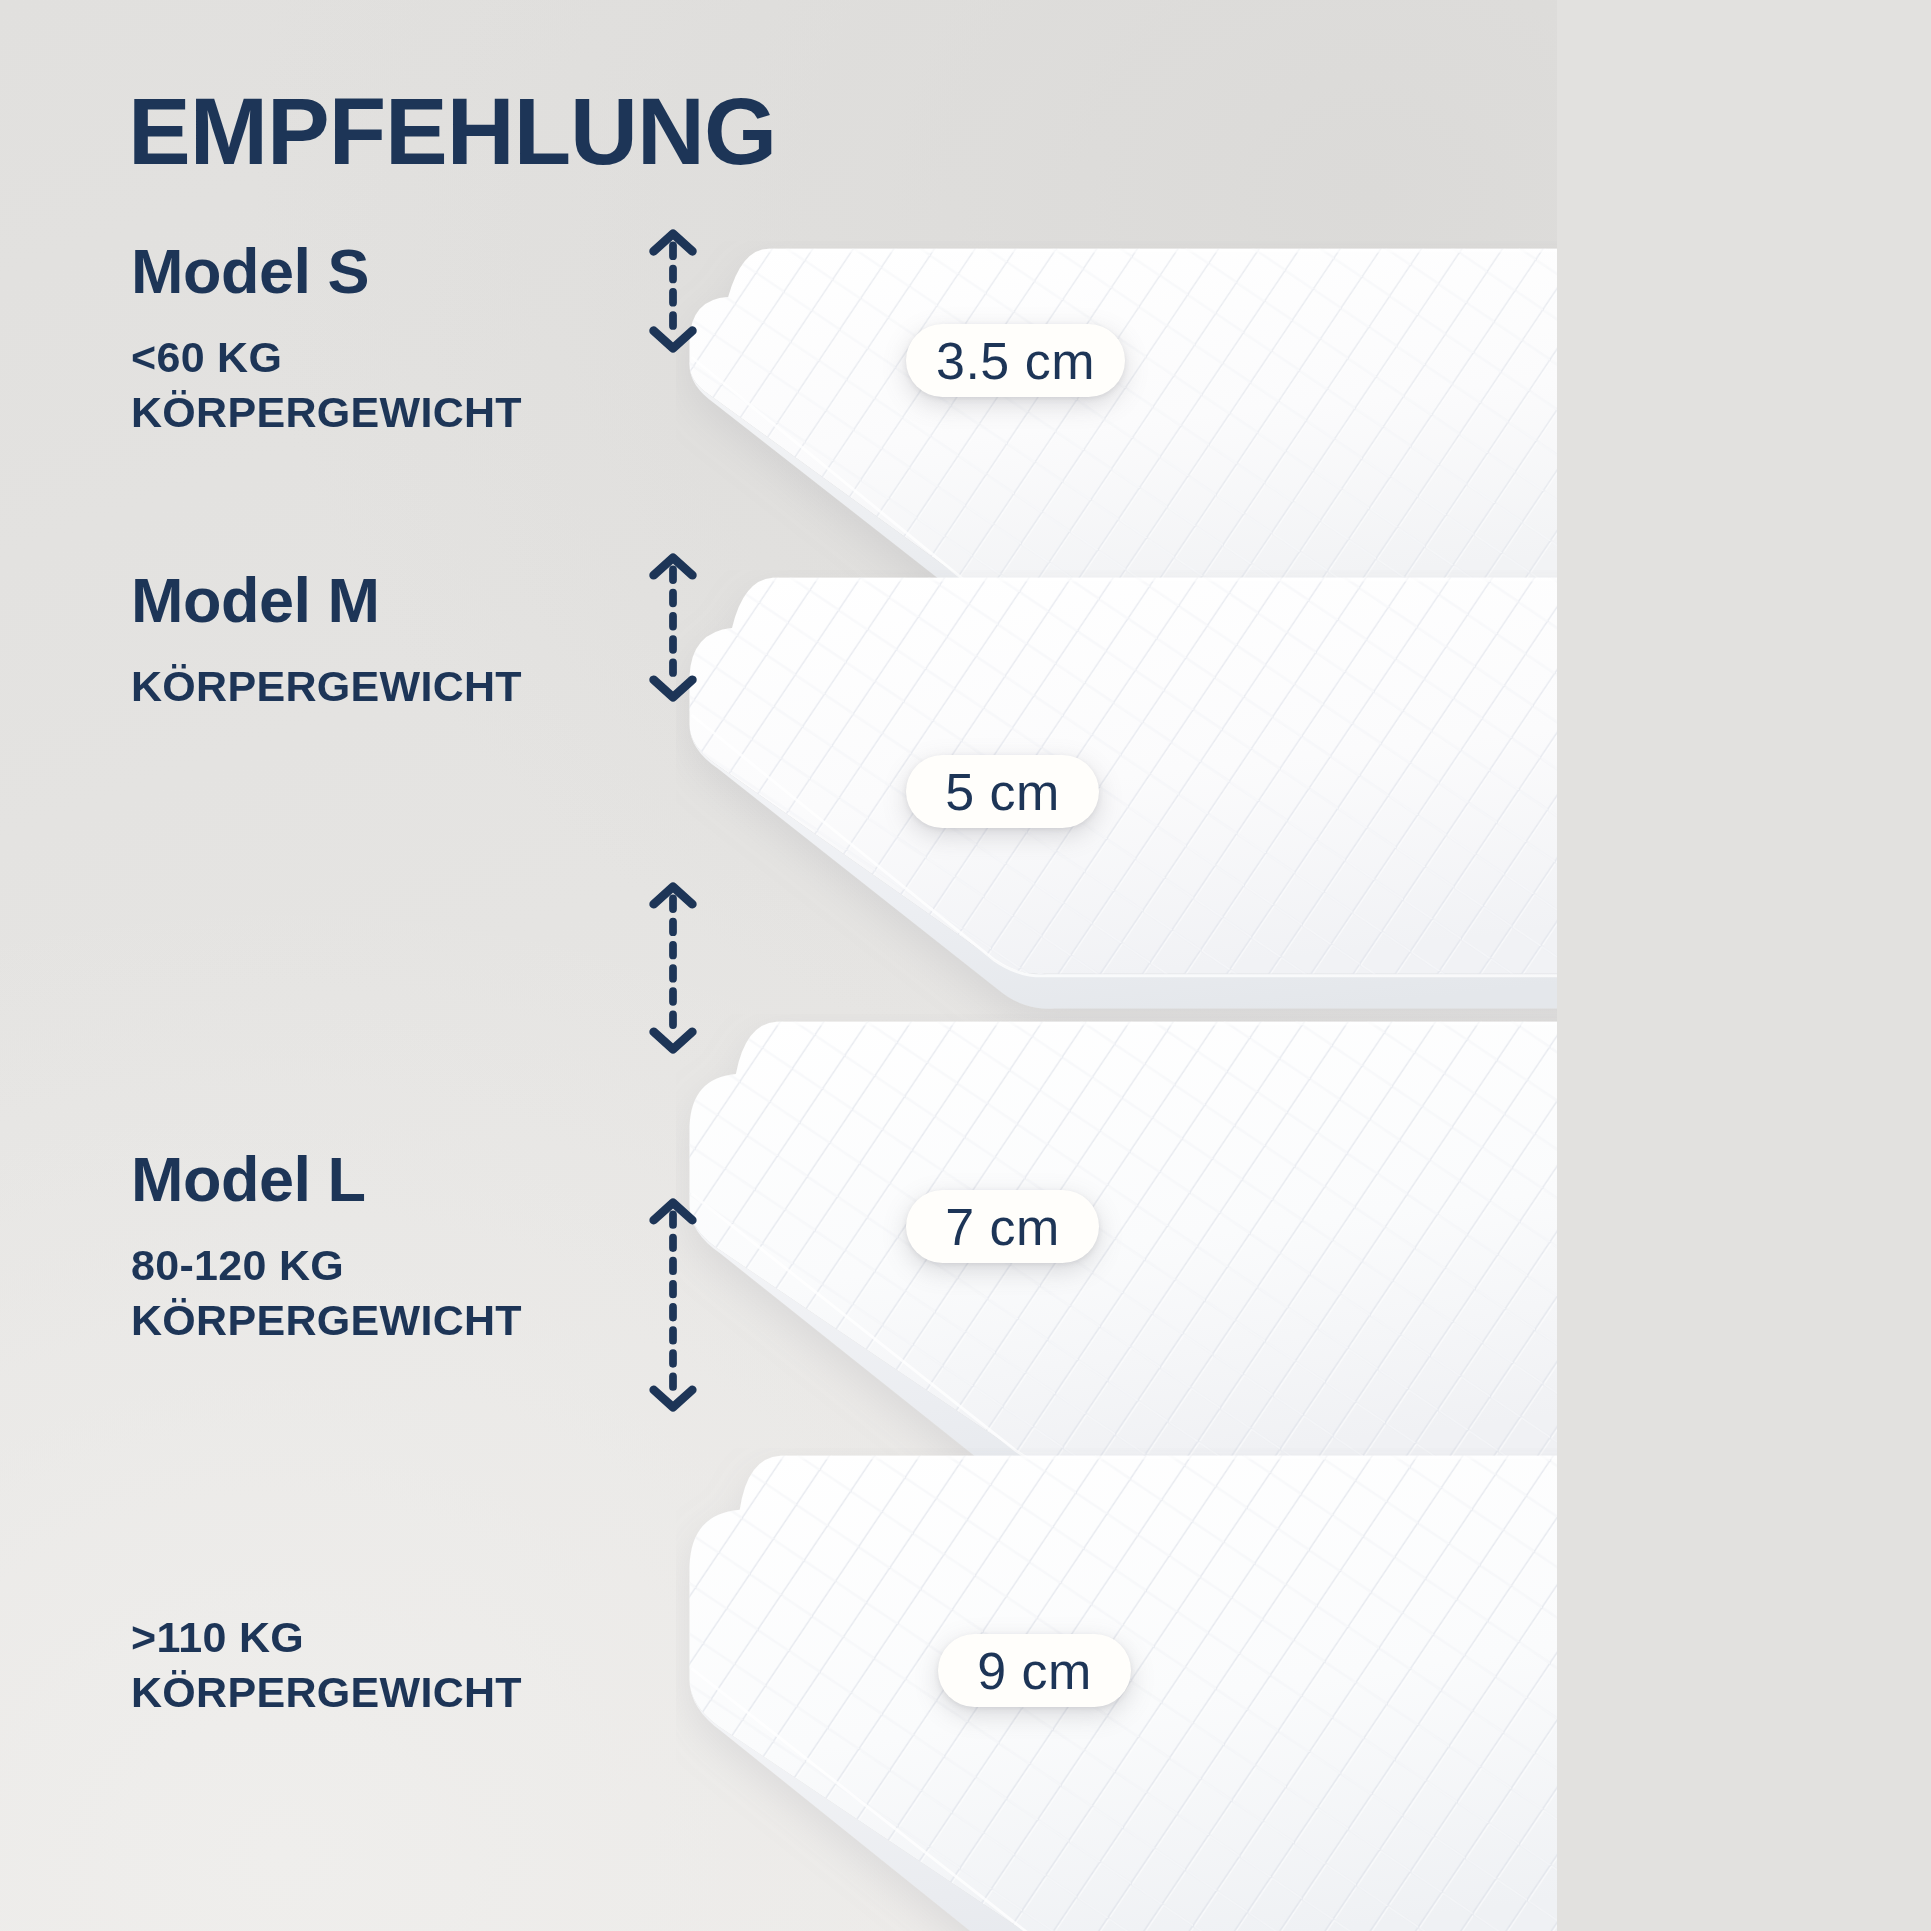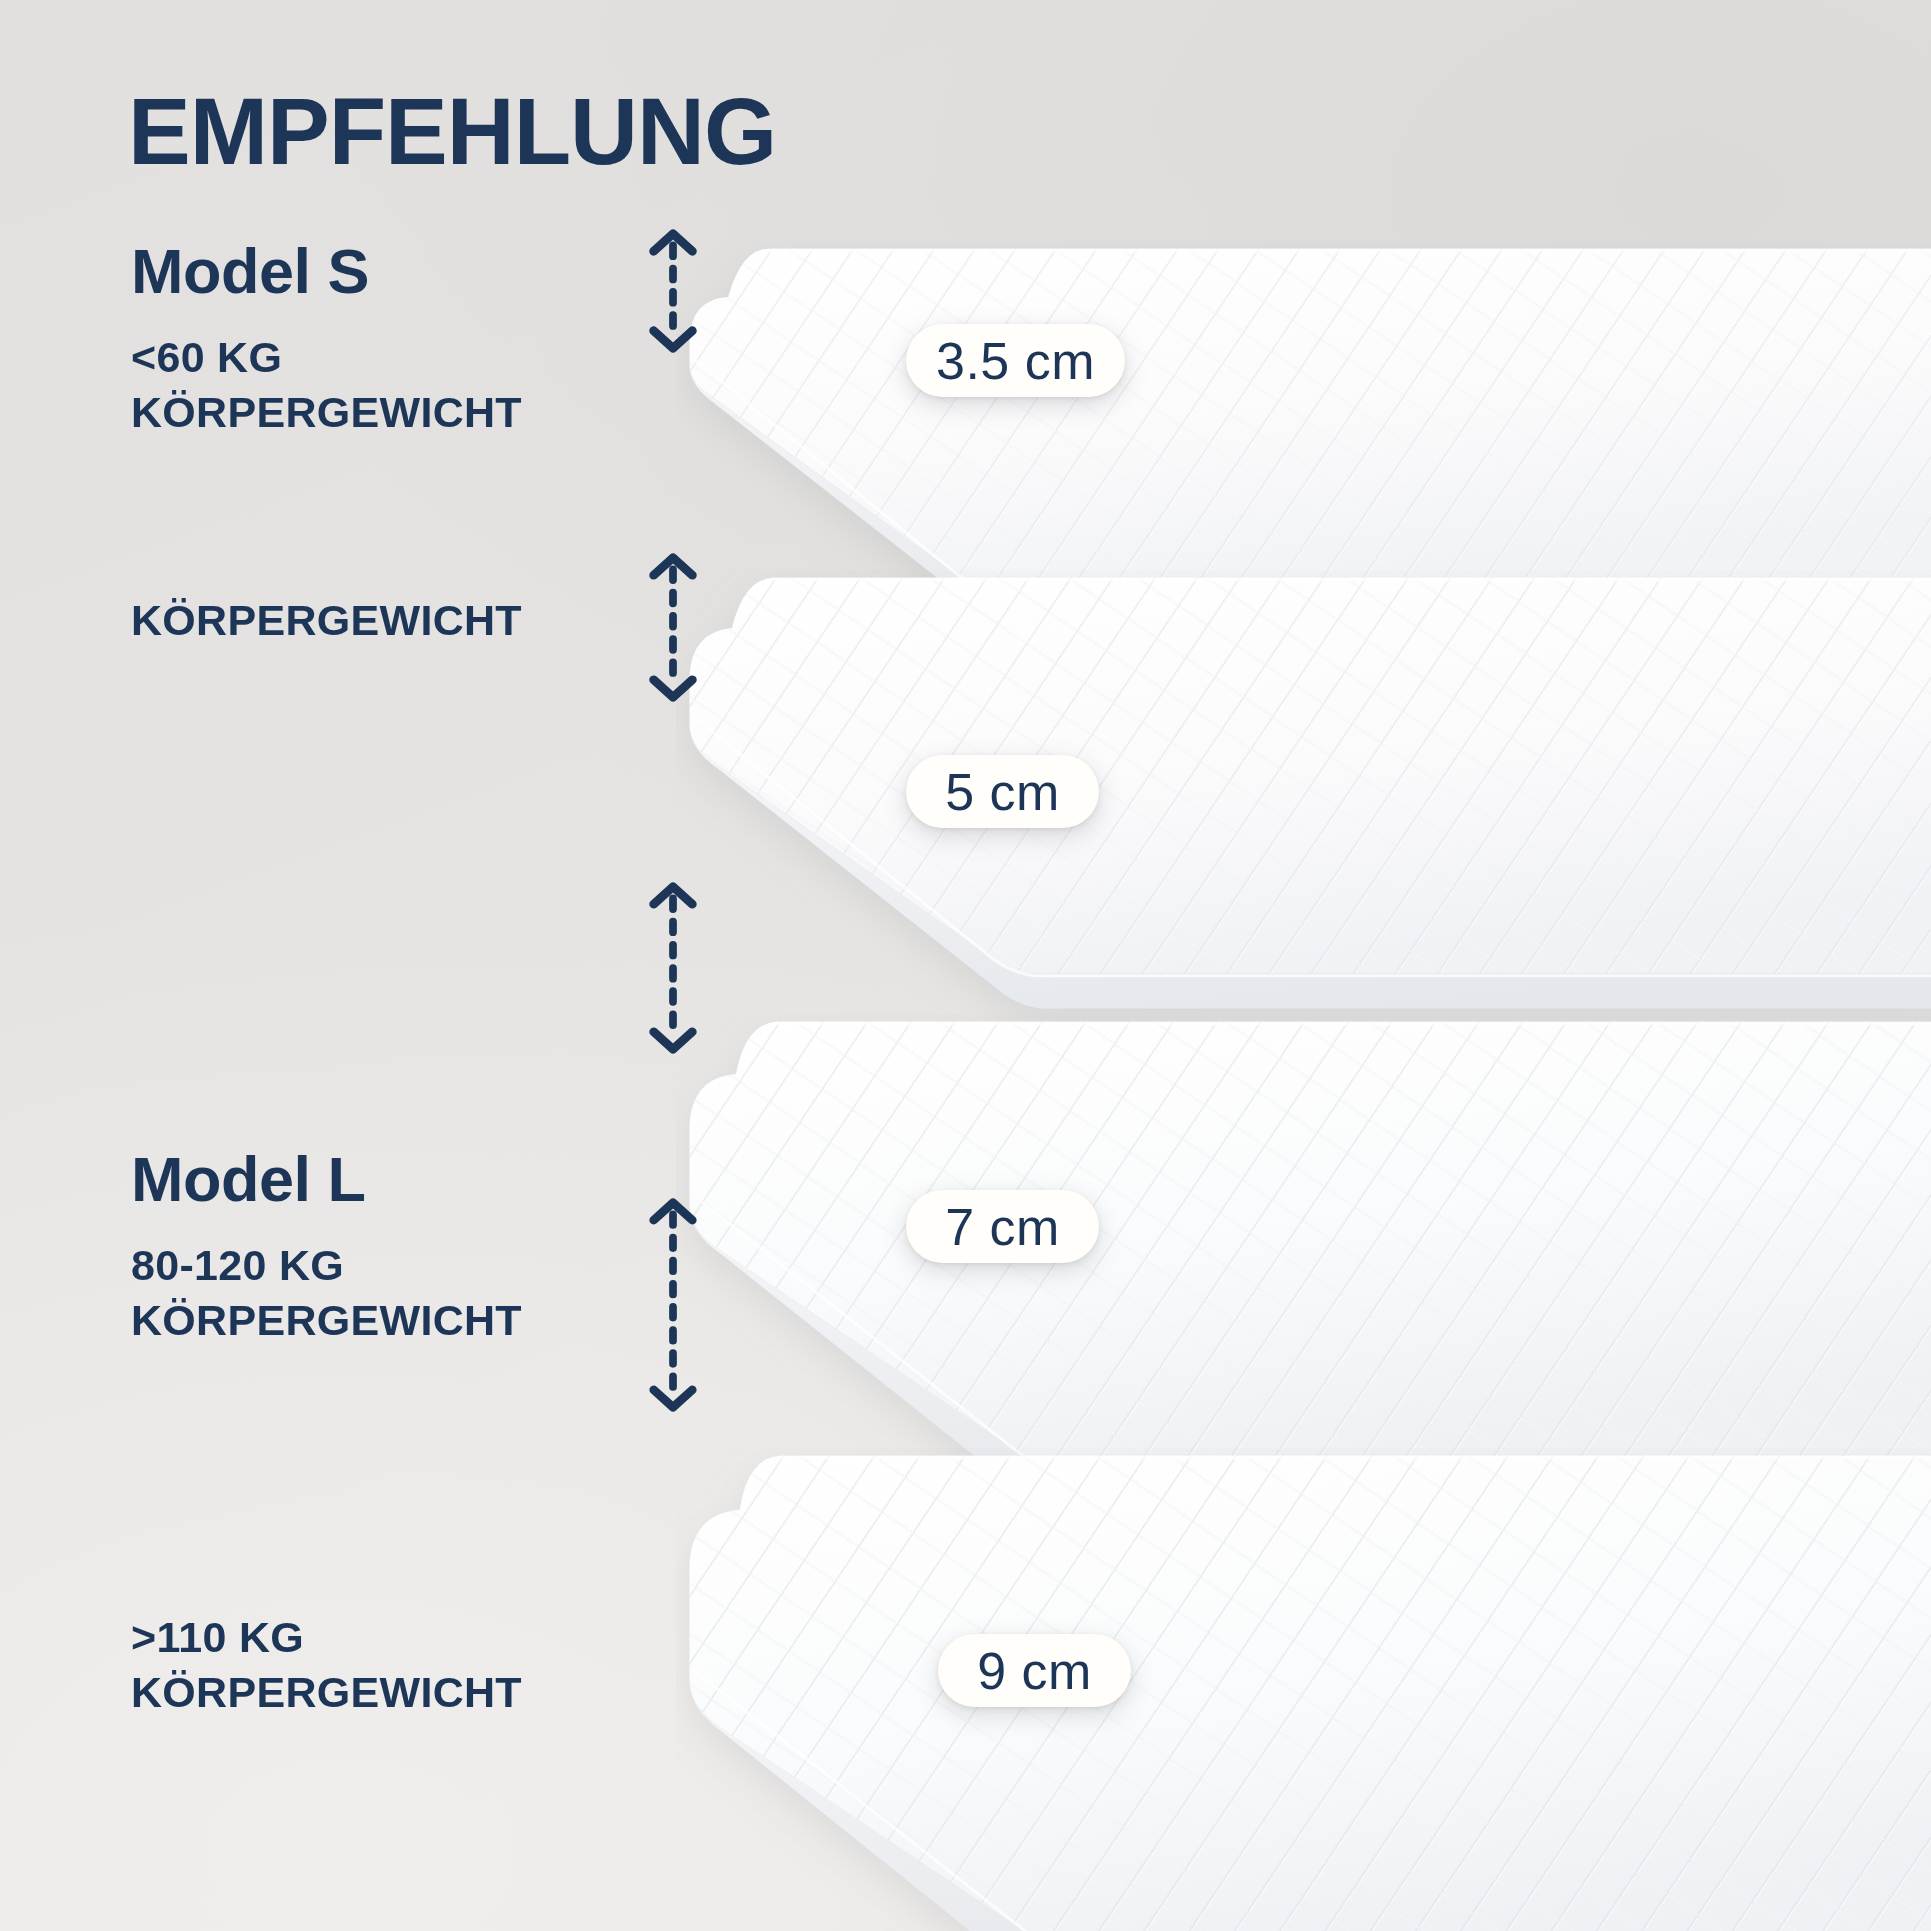--- a/index.html
+++ b/index.html
@@ -6,21 +6,21 @@
   html,body { width:1931px; height:1931px; overflow:hidden; }
   body {
     font-family:"Liberation Sans", sans-serif;
     background:#e2e1df;
     position:relative;
   }
 
   
   #canvas {
     position:absolute; inset:0;
-    width:1931px; height:1931px;
+    width:1557px; height:1931px;
     background:
       radial-gradient(130% 90% at 18% 96%, #efeeec 0%, rgba(239,238,236,0) 55%),
       radial-gradient(120% 80% at 88% 10%, #dbdad8 0%, rgba(219,218,216,0) 60%),
       linear-gradient(160deg, #e1e0de 0%, #e5e4e2 45%, #eceae8 100%);
     overflow:hidden;
   }
 
   
   #title {
     position:absolute; left:128px; top:85px;
@@ -269,20 +269,21 @@
 
   <div class="row-label" style="top:239px;">
     <div class="model-name">Model S</div>
     <div class="weight-block">
       <div>&lt;60 KG</div>
       <div>KÖRPERGEWICHT</div>
     </div>
   </div>
 
   <div class="row-label" style="top:568px;">
+    <div class="model-name">Model M</div>
     <div class="weight-block">
       <div>KÖRPERGEWICHT</div>
     </div>
   </div>
 
   <div class="row-label" style="top:1147px;">
     <div class="model-name">Model L</div>
     <div class="weight-block">
       <div>80-120 KG</div>
       <div>KÖRPERGEWICHT</div>

